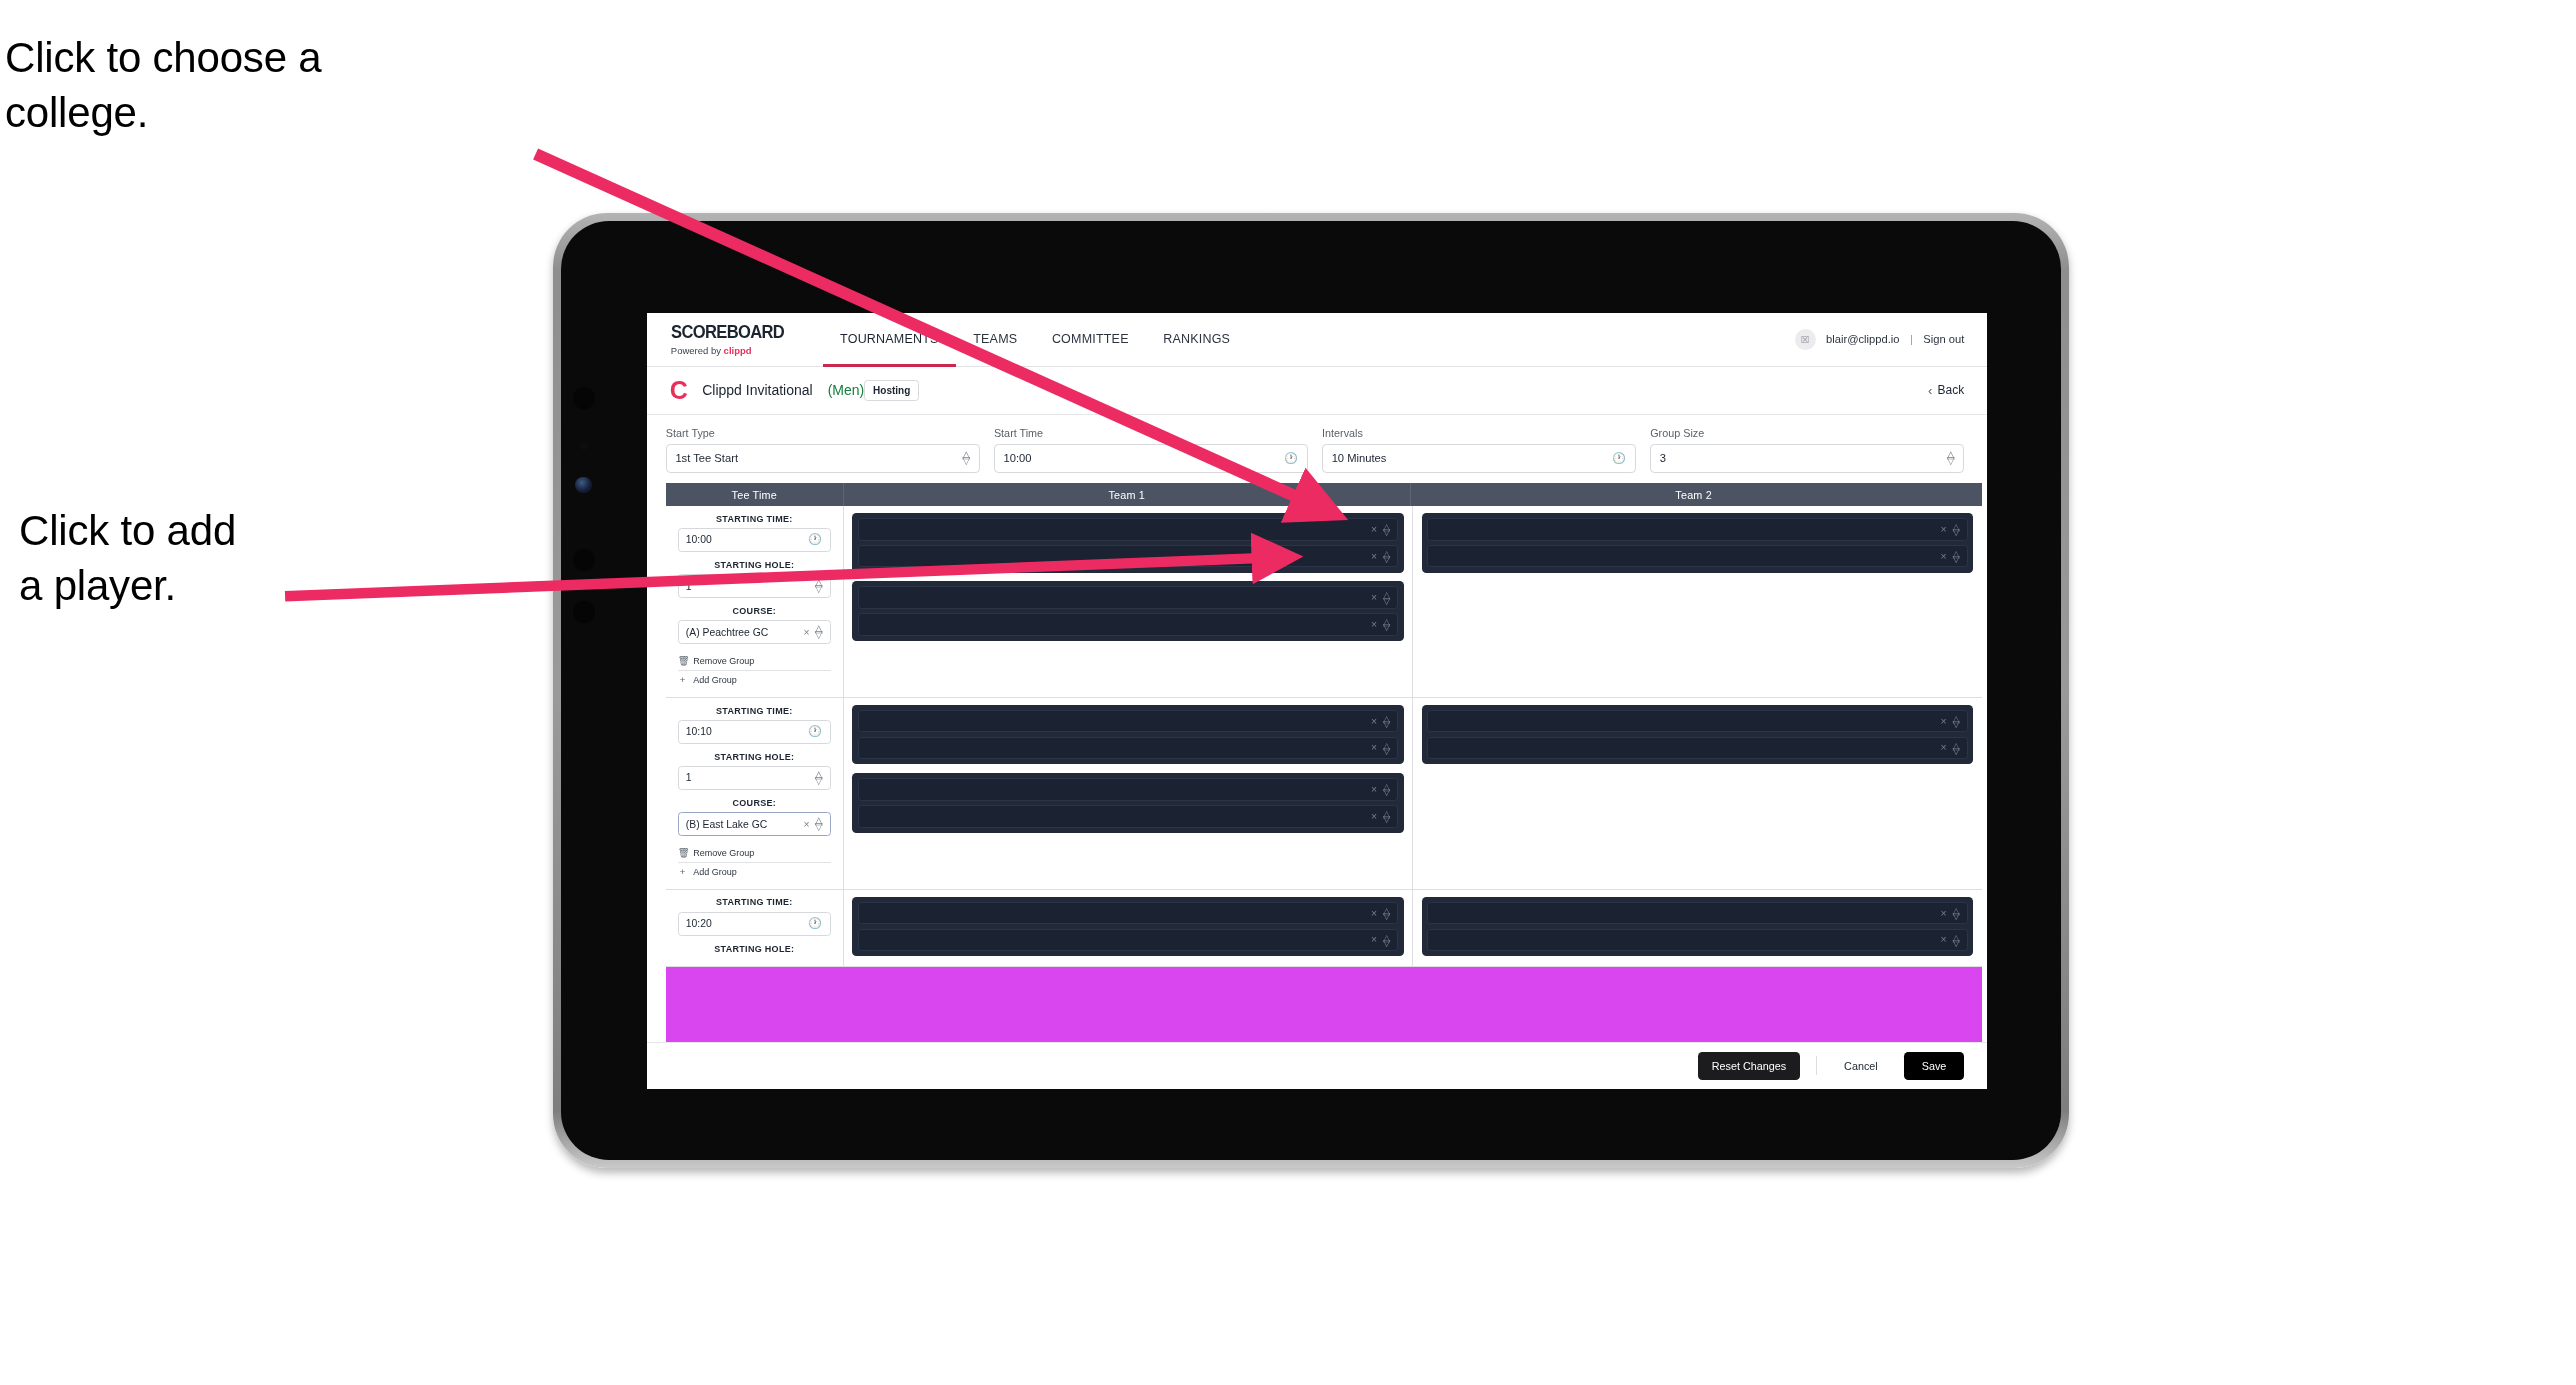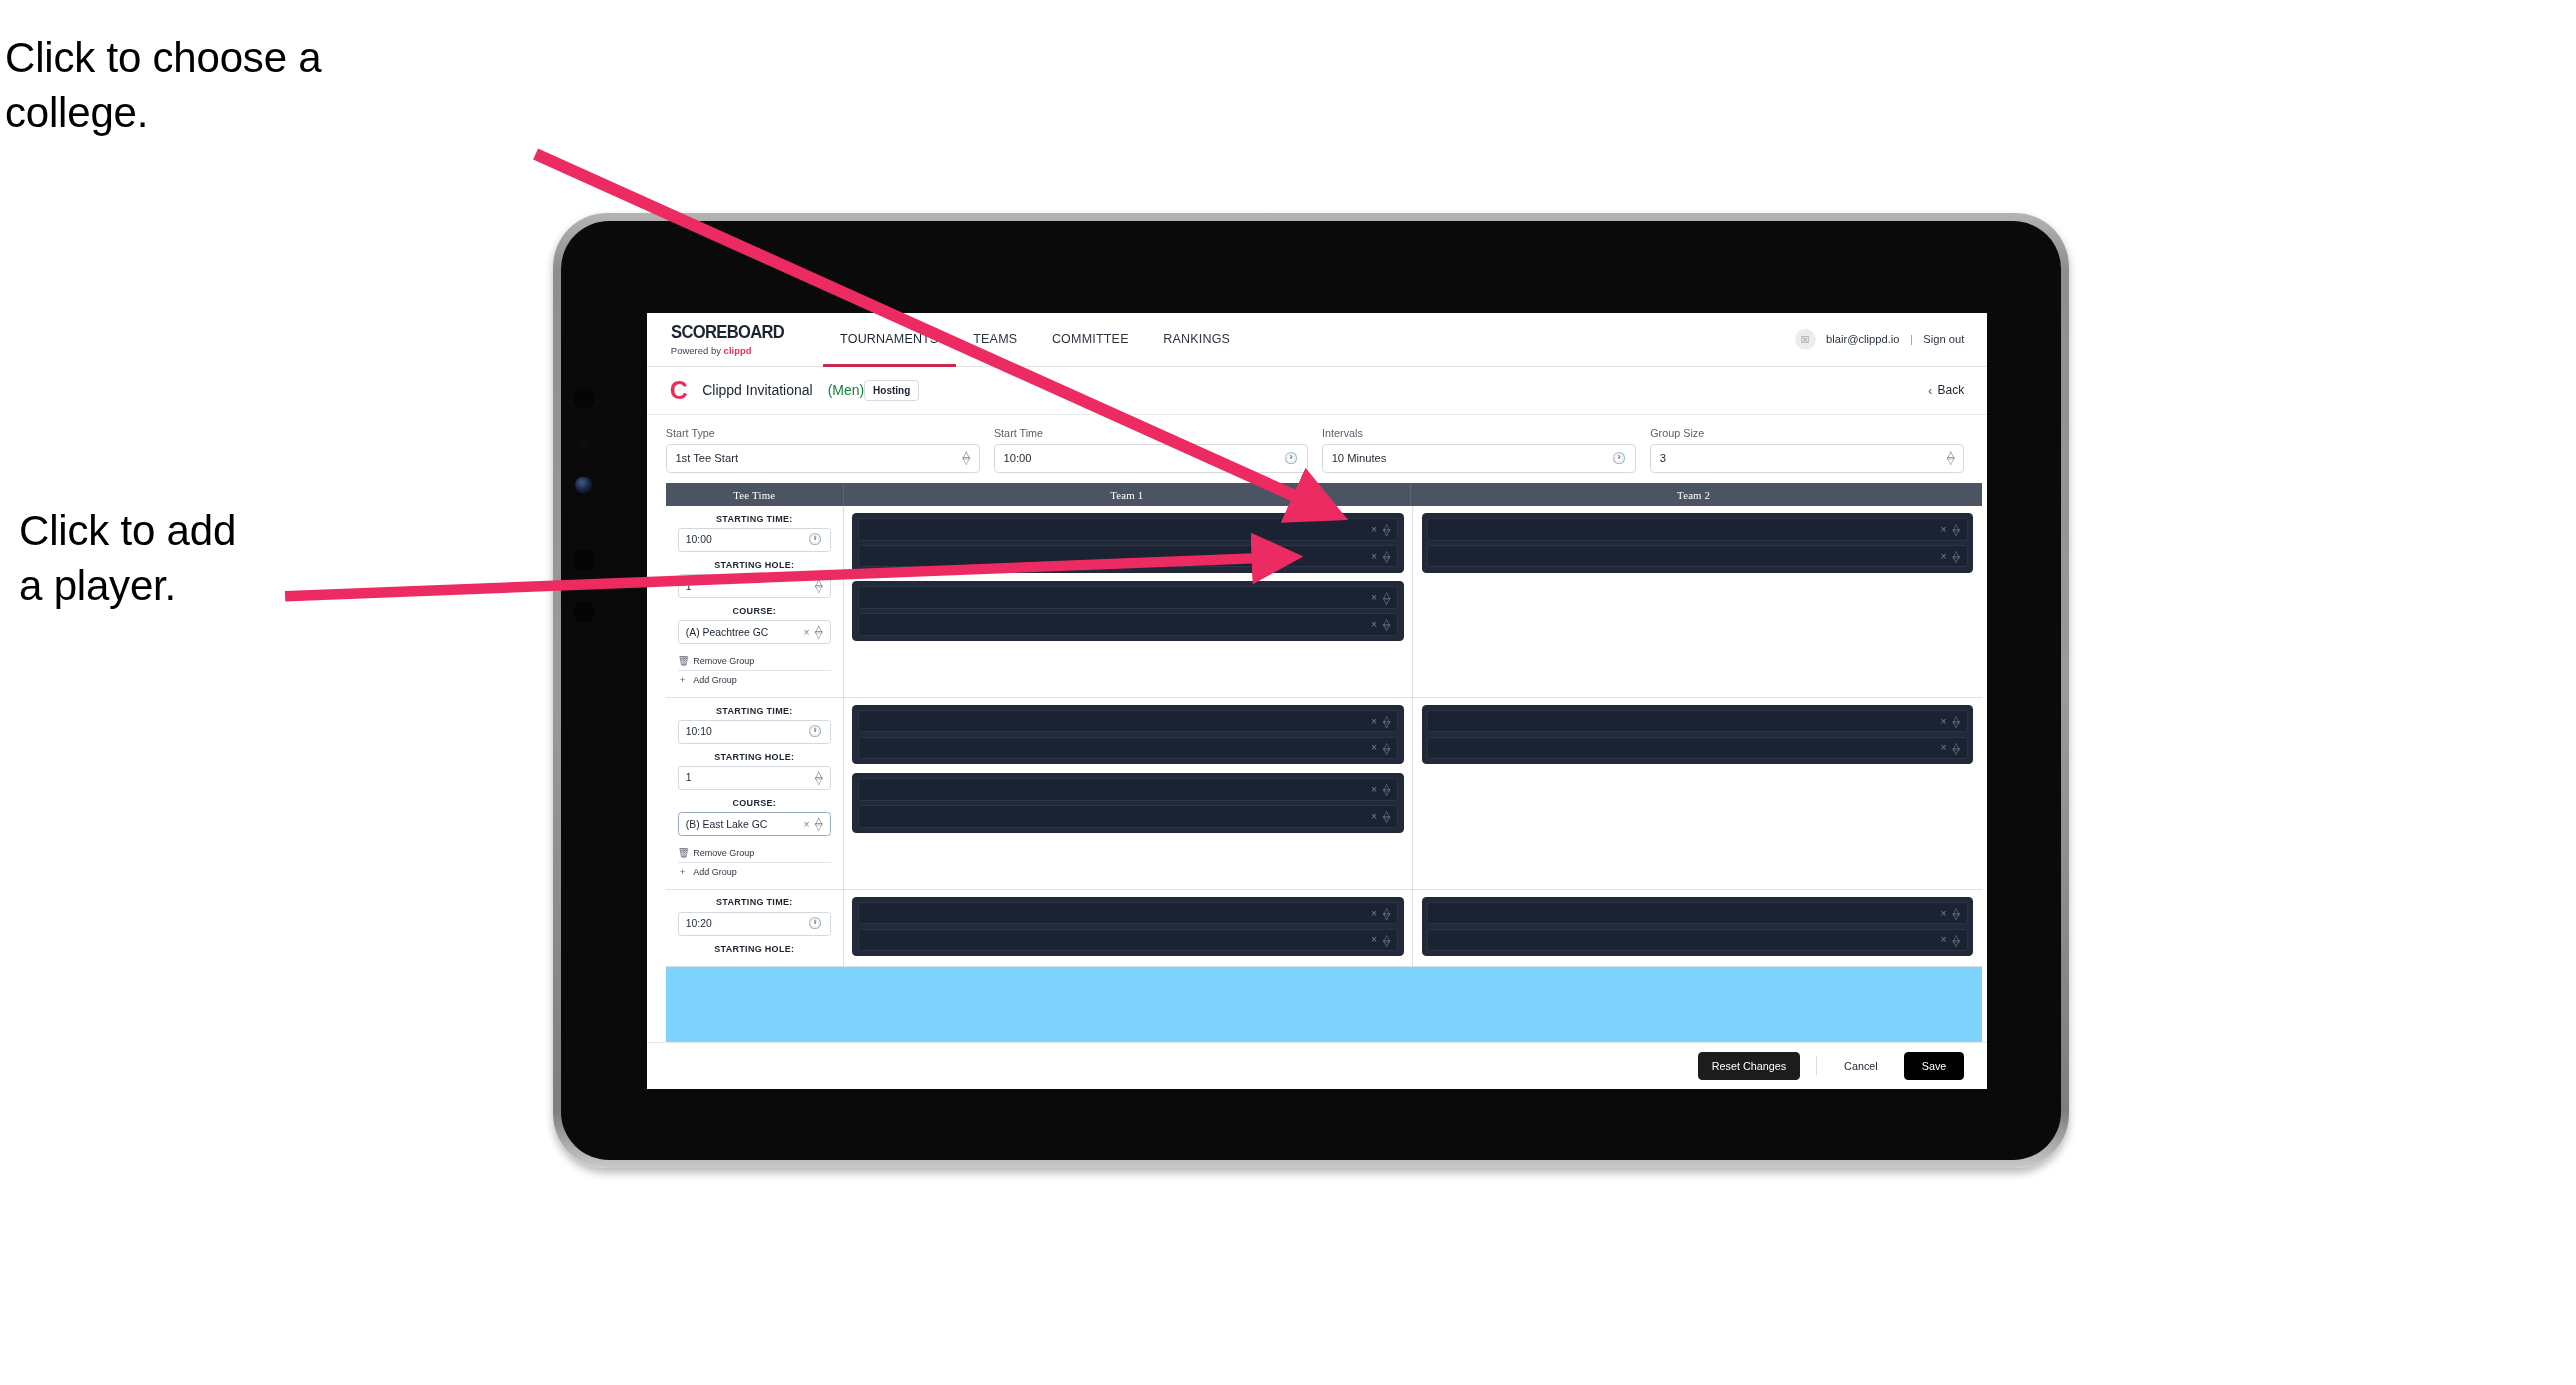--- a/index.html
+++ b/index.html
@@ -146,31 +146,30 @@
   .ctl-field .val { flex:1; overflow:hidden; white-space:nowrap; }
   .ic { color:#7c828b; font-size: 11.2px; flex:none; }
   .ic-stepper { font-size: 10.4px; line-height: 1; display:flex; flex-direction:column; }
   .ic-stepper i { font-style:normal; height: 6px; line-height: 6px; }
 
   
   #table-wrap { flex:1; min-height:0; display:flex; flex-direction:column; padding: 0 5.2px 0 19px; }
   #table-head {
     flex:none; display:flex; background:#4c5464; height: 22.5px; color:#fff;
     border-right: 5.2px solid #4c5464;
-    font-family: Liberation Serif, serif;
   }
   .th {
     display:flex; align-items:center; justify-content:center;
     font-size: 10.8px; font-weight: 400; letter-spacing:0.2px;
   }
   .th.tee { width: 178px; flex:none; border-right:0.9px solid #5e6676; }
   .th.team { flex:1 1 0; border-right:0.9px solid #5e6676; }
   .th.team:last-child { border-right:none; }
 
-  #table-body { flex:1; min-height:0; overflow:hidden; background:#7dd3fc; }
+  #table-body { flex:1; min-height:0; overflow:hidden; background:#d946ef; }
   .trow { display:flex; border-bottom: 0.9px solid #dddfe3; }
   .cell-tee {
     width: 178px; flex:none; border-right:0.9px solid #dddfe3;
     padding: 7.8px 12px 7.8px 12px; background:#fff;
   }
   .cell-team {
     flex:1 1 0; border-right:0.9px solid #dddfe3; padding: 7px 8.6px 7px 8.6px; background:#fff;
   }
   .cell-team:last-child { border-right:none; }
 

